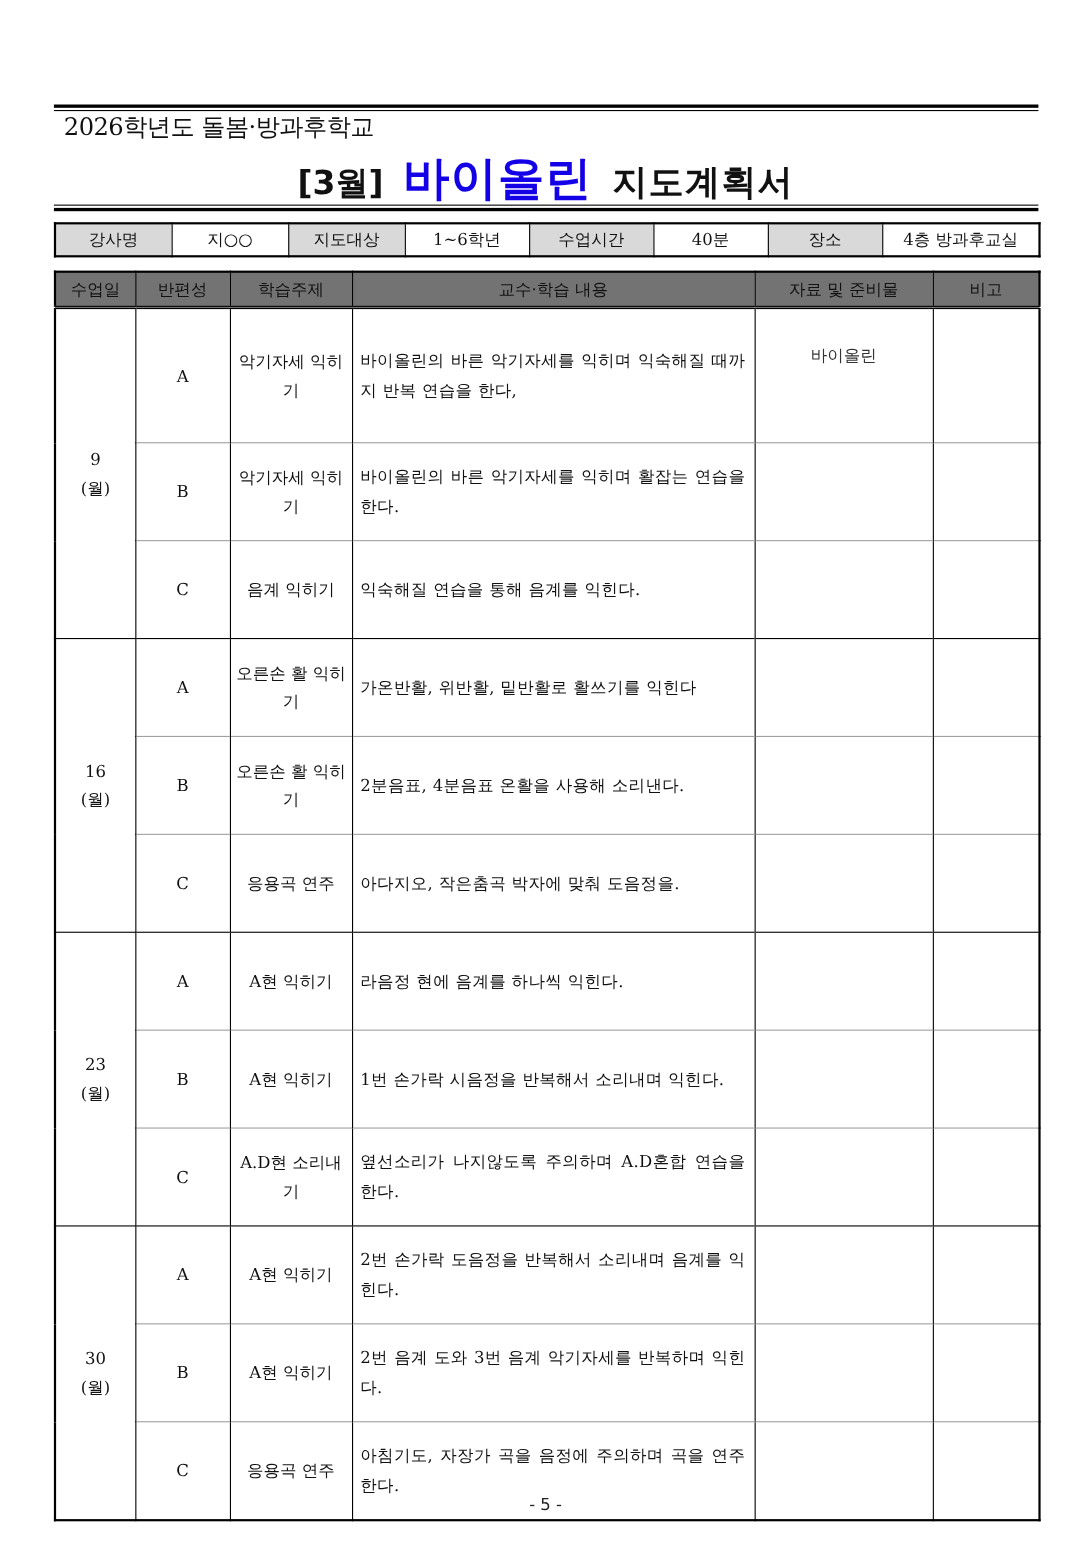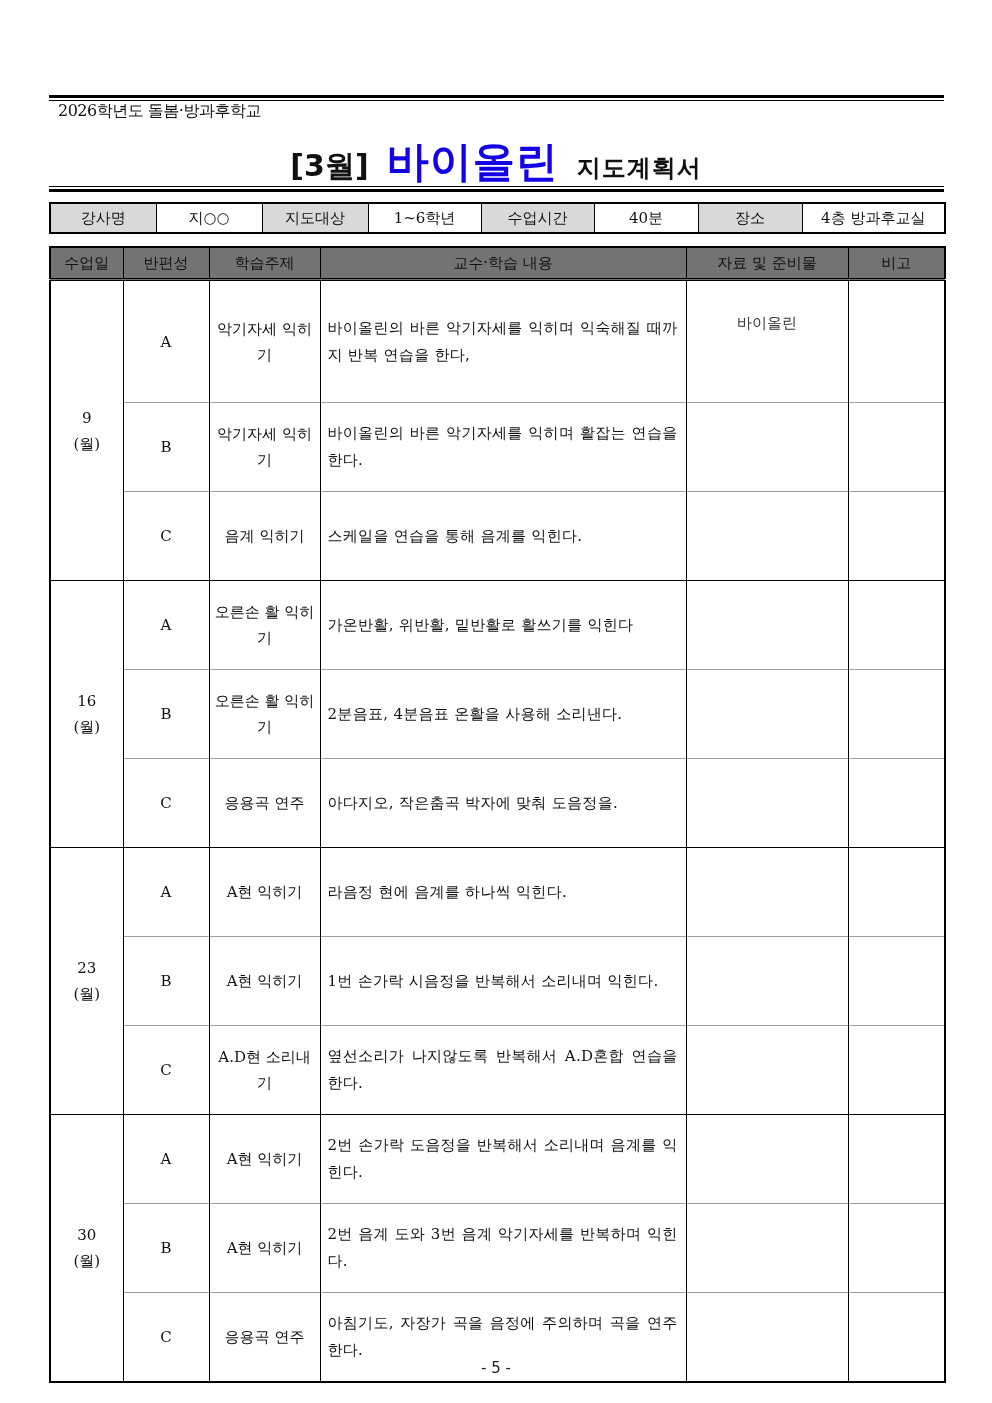--- a/index.html
+++ b/index.html
@@ -1,22 +1,22 @@
 <!DOCTYPE html>
 <html><head>
 <meta charset="utf-8">
 <style>
   html, body { margin: 0; padding: 0; background: #ffffff; }
   body { width: 992px; height: 1403px; position: relative; font-family: "DejaVu Serif", "Liberation Serif", serif; color: #111; }
   .rule-thick { position: absolute; left: 49px; width: 895px; background: #000; }
-  .subtitle { position: absolute; left: 58px; top: 101px; font-size: 16px; letter-spacing: -0.5px; }
+  .subtitle { position: absolute; left: 58px; top: 101px; font-size: 22px; letter-spacing: -0.5px; }
   .title { position: absolute; left: 0; width: 992px; top: 134px; text-align: center; font-family: "DejaVu Sans", "Liberation Sans", sans-serif; font-weight: bold; font-size: 30px; }
   .title .bracket { font-size: 30px; text-align: right; }
   .title .subject { color: #1400e6; font-size: 42px; margin: 0 18px; letter-spacing: 1px; }
-  .title .plan { font-size: 24px; letter-spacing: 1px; }
+  .title .plan { font-size: 32px; letter-spacing: 1px; }
 
   table { border-collapse: collapse; position: absolute; left: 49px; width: 895px; table-layout: fixed; border-radius: 11px; }
   td, th { text-align: center; vertical-align: middle; font-weight: normal; }
 
   .info { top: 202px; border: 2px solid #000; }
   .info td { height: 28px; border: 1px solid #000; font-size: 15px; padding: 0; }
   .info td.label { background: #d9d9d9; }
 
   .plan-table { top: 246px; border: 2px solid #000; }
   .plan-table th { background: #737373; height: 28px; border: 1px solid #000; font-size: 15px; font-family: "DejaVu Sans", "Liberation Sans", sans-serif; border-bottom: 3px double #000; }
@@ -102,21 +102,21 @@
     <tr class="row-inner">
       <td class="sub">B</td>
       <td class="sub topic">악기자세 익히기</td>
       <td class="sub content">  바이올린의 바른 악기자세를 익히며 활잡는 연습을 한다.</td>
       <td class="sub"></td>
       <td class="sub"></td>
     </tr>
     <tr class="row-inner">
       <td class="sub">C</td>
       <td class="sub topic">음계 익히기</td>
-      <td class="sub content">  스케일을 연습을 통해 음계를 익힌다.</td>
+      <td class="sub content">  익숙해질 연습을 통해 음계를 익힌다.</td>
       <td class="sub"></td>
       <td class="sub"></td>
     </tr>
 
     <tr class="row-first">
       <td class="day" rowspan="3"><span>16</span><br><span>(월)</span></td>
       <td>A</td>
       <td class="topic">오른손 활 익히기</td>
       <td class="content">  가온반활, 위반활, 밑반활로 활쓰기를 익힌다</td>
       <td></td>
@@ -148,21 +148,21 @@
     <tr class="row-inner">
       <td class="sub">B</td>
       <td class="sub topic">A현 익히기</td>
       <td class="sub content">  1번 손가락 시음정을 반복해서 소리내며 익힌다.</td>
       <td class="sub"></td>
       <td class="sub"></td>
     </tr>
     <tr class="row-inner">
       <td class="sub">C</td>
       <td class="sub topic">A.D현 소리내기</td>
-      <td class="sub content">  옆선소리가 나지않도록 반복해서 A.D혼합 연습을 한다.</td>
+      <td class="sub content">  옆선소리가 나지않도록 주의하며 A.D혼합 연습을 한다.</td>
       <td class="sub"></td>
       <td class="sub"></td>
     </tr>
 
     <tr class="row-first">
       <td class="day" rowspan="3"><span>30</span><br><span>(월)</span></td>
       <td>A</td>
       <td class="topic">A현 익히기</td>
       <td class="content">  2번 손가락 도음정을 반복해서 소리내며 음계를 익힌다.</td>
       <td></td>

